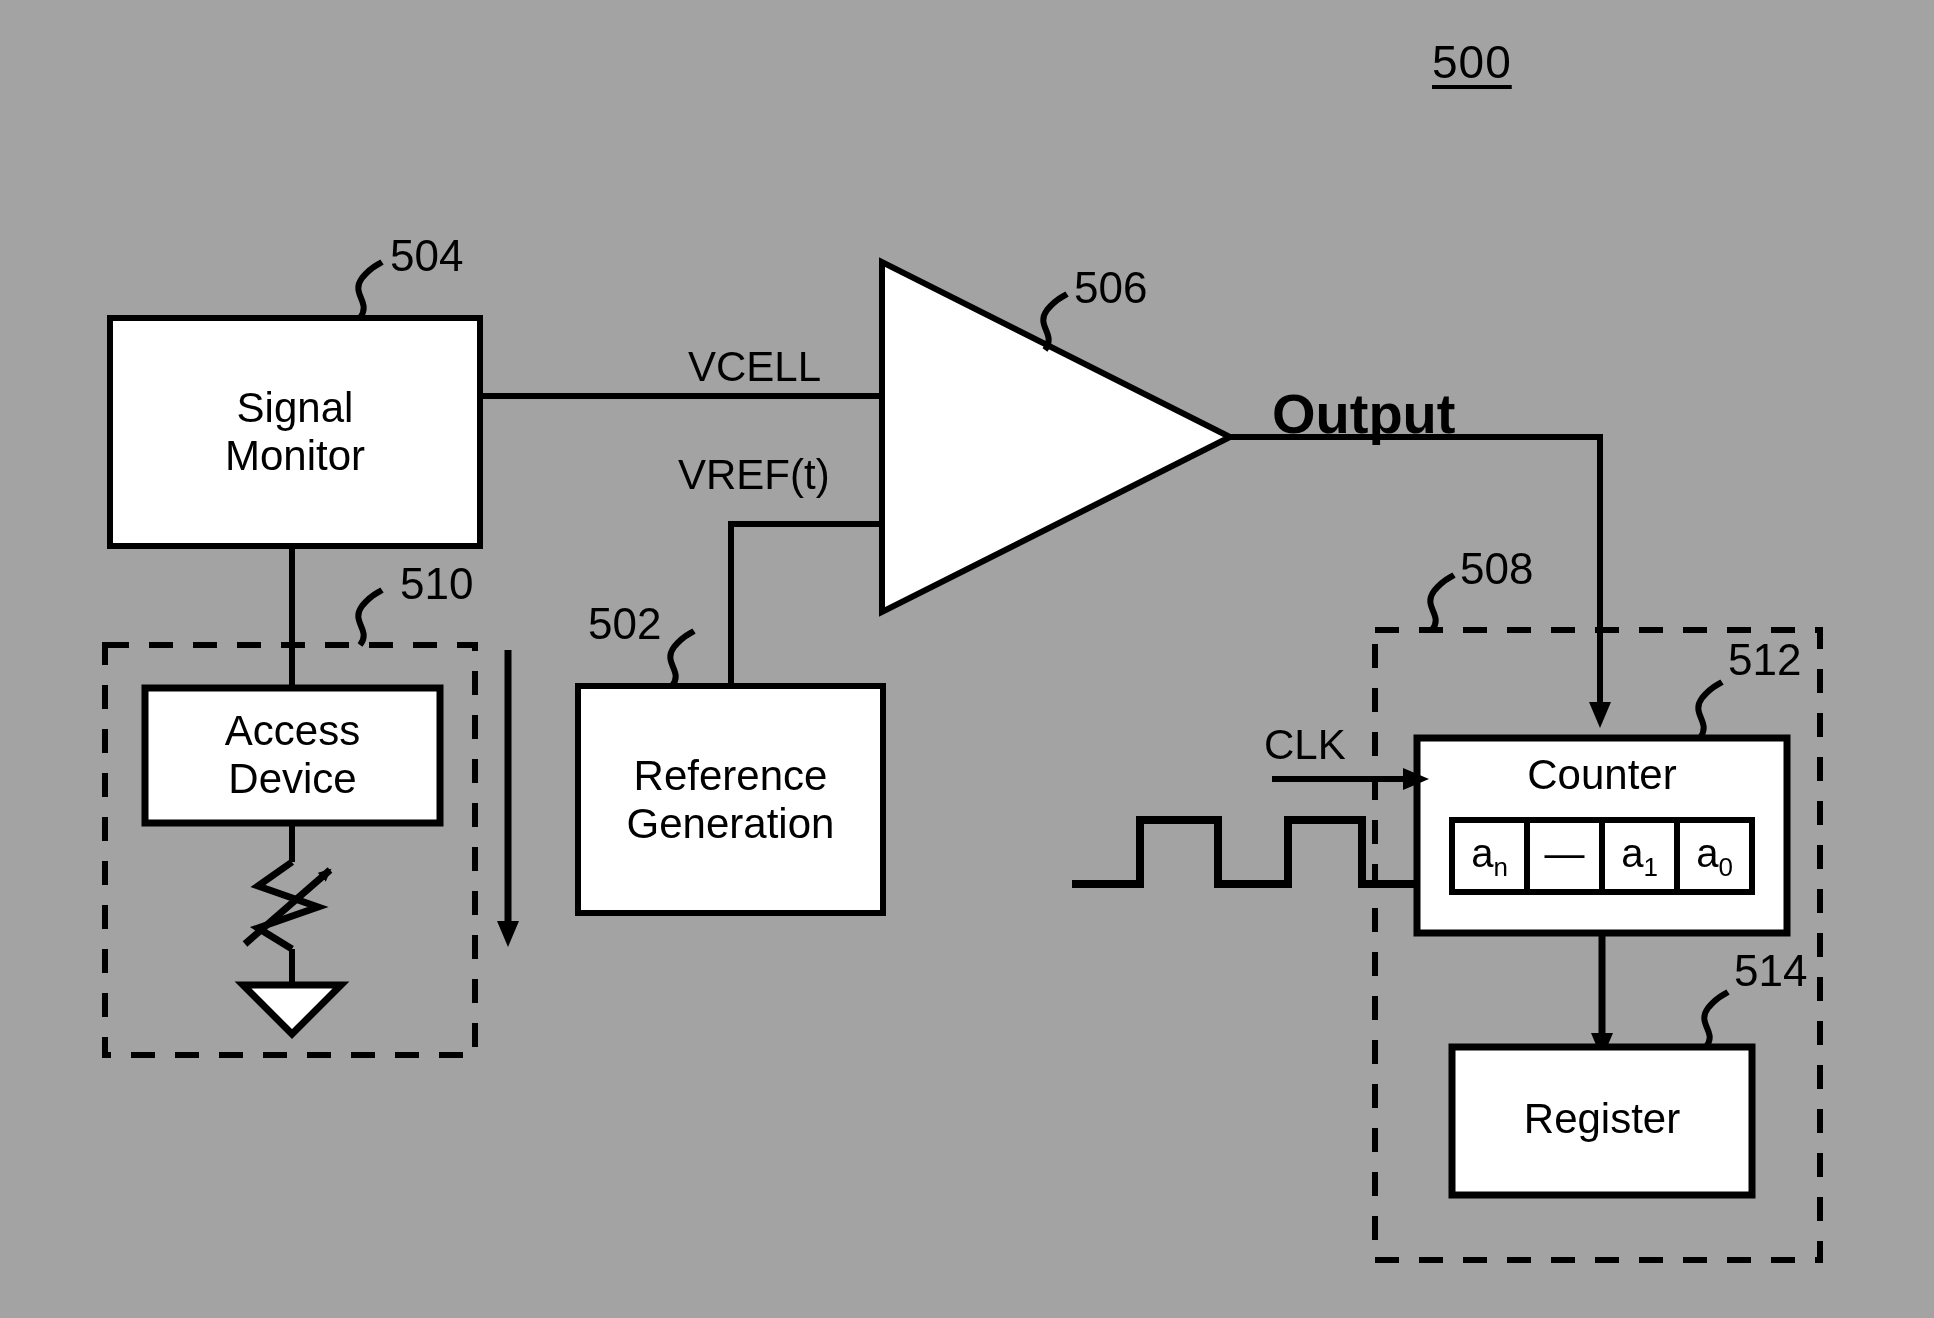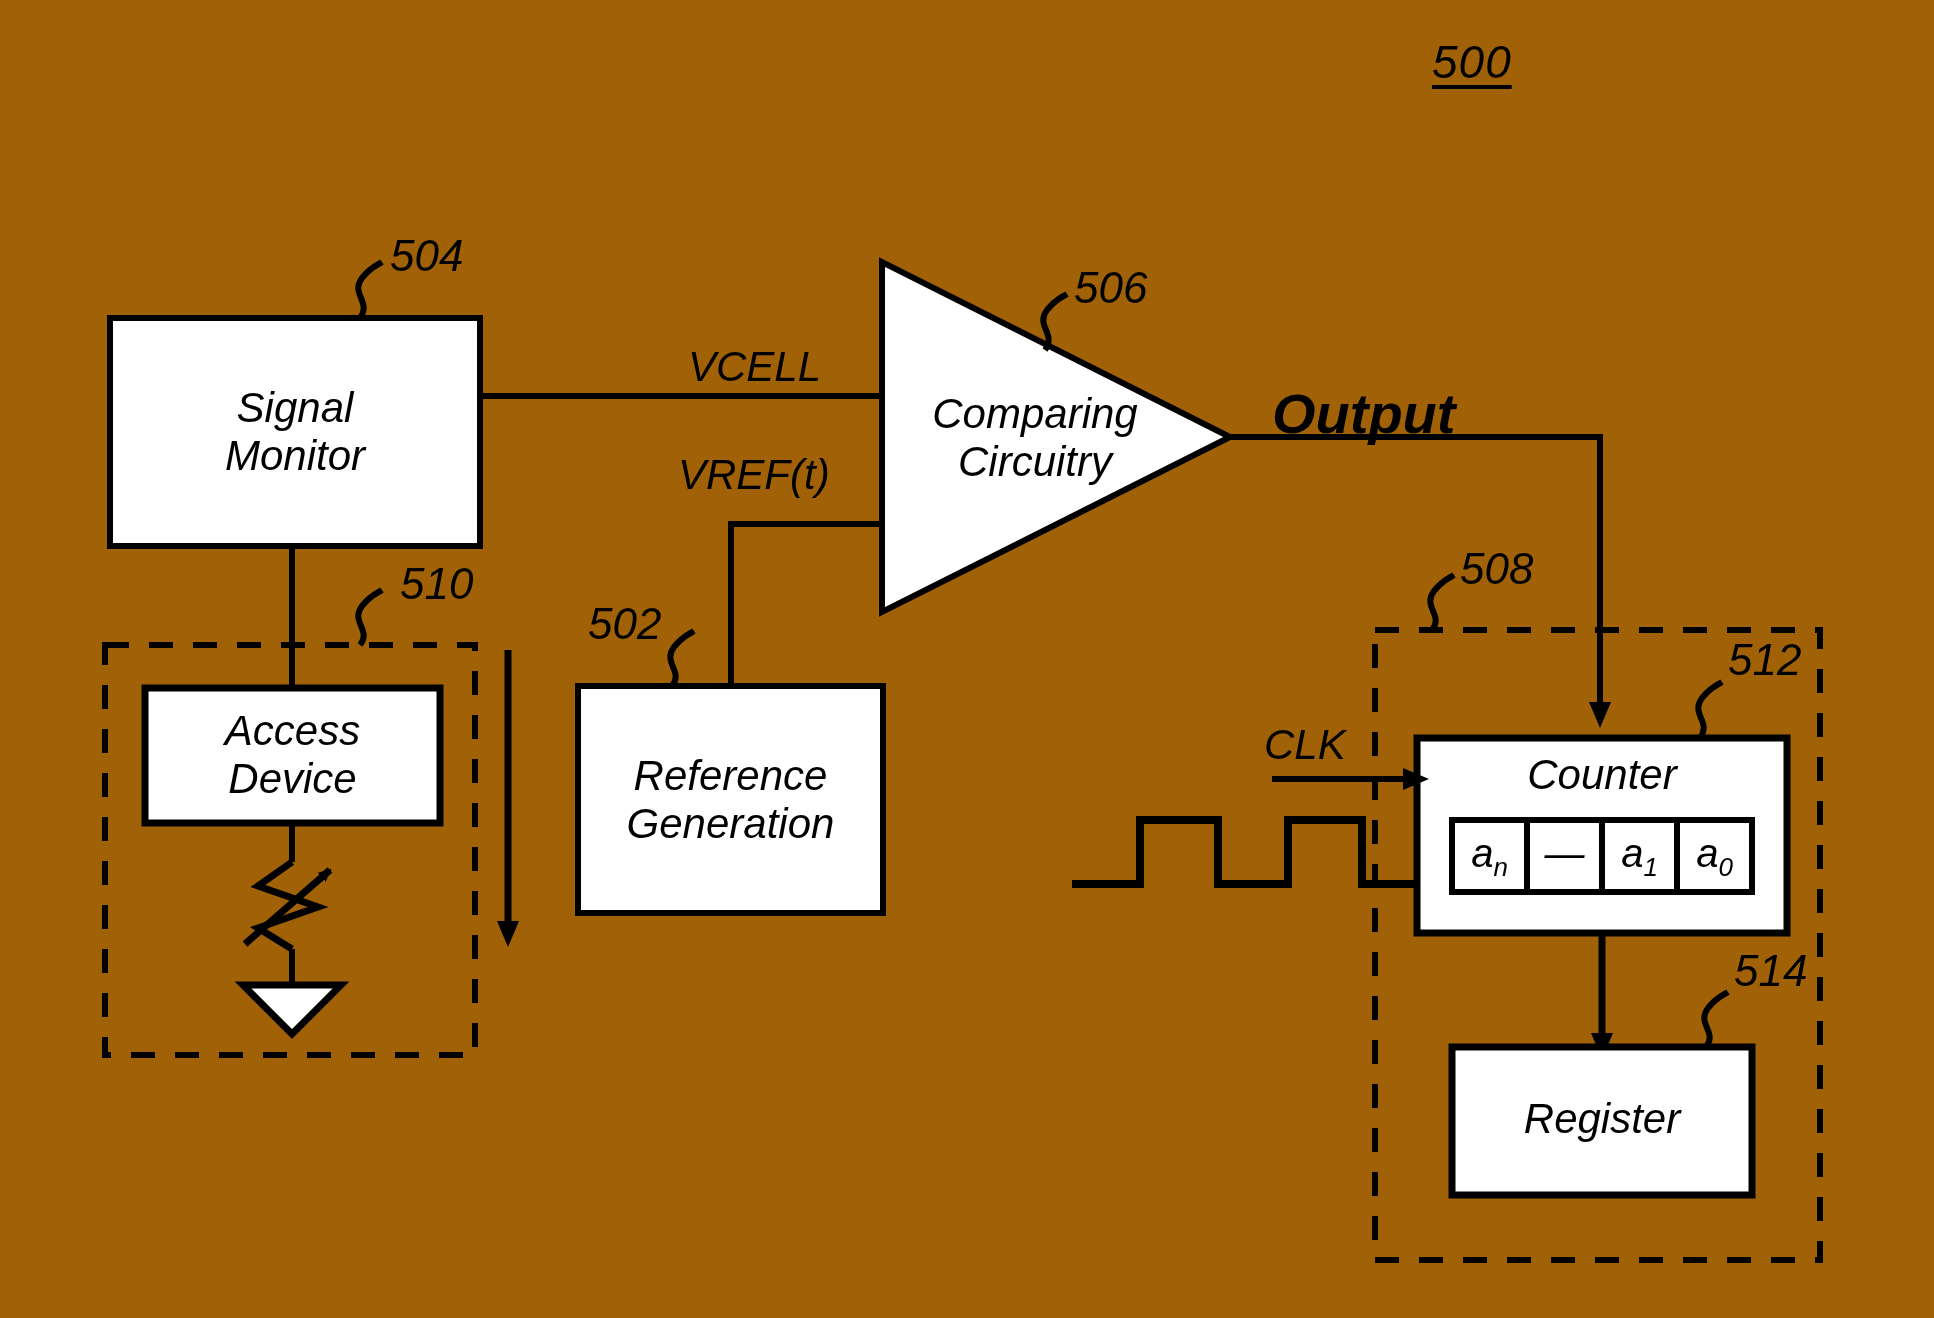--- a/index.html
+++ b/index.html
@@ -4,25 +4,24 @@
 <style>
   html, body {
     margin: 0;
     padding: 0;
     background: #ffffff;
   }
   #canvas {
     position: relative;
     width: 1934px;
     height: 1318px;
-    background: #a16207;
+    background: #a3a3a3;
     font-family: "Liberation Sans", sans-serif;
     color: #000000;
     overflow: hidden;
-    font-style: italic;
   }
   #svg-layer {
     position: absolute;
     left: 0;
     top: 0;
     width: 1934px;
     height: 1318px;
   }
   .lbl {
     position: absolute;
@@ -152,24 +151,20 @@
   <div class="centerbox box-label" style="left:145px; top:680px; width:295px; height:150px;">
     <span>Access</span>
     <span>Device</span>
   </div>
 
   <div class="centerbox box-label" style="left:578px; top:686px; width:305px; height:227px;">
     <span>Reference</span>
     <span>Generation</span>
   </div>
 
-  <div class="centerbox box-label" style="left:890px; top:368px; width:290px; height:140px;">
-    <span>Comparing</span>
-    <span>Circuitry</span>
-  </div>
 
   <div class="lbl box-label" style="left:1512px; top:752px; width:180px;">Counter</div>
 
   <div class="lbl box-label" style="left:1482px; top:1096px; width:240px;">Register</div>
 
   <div class="lbl cell-label" style="left:1452px; top:832px; width:75px;text-align:center;"><span>a</span><sub>n</sub></div>
   <div class="lbl cell-label" style="left:1527px; top:832px; width:75px;"><span>—</span><sub></sub></div>
   <div class="lbl cell-label" style="left:1602px; top:832px; width:75px;"><span>a</span><sub>1</sub></div>
   <div class="lbl cell-label" style="left:1677px; top:832px; width:75px;"><span>a</span><sub>0</sub></div>
 

